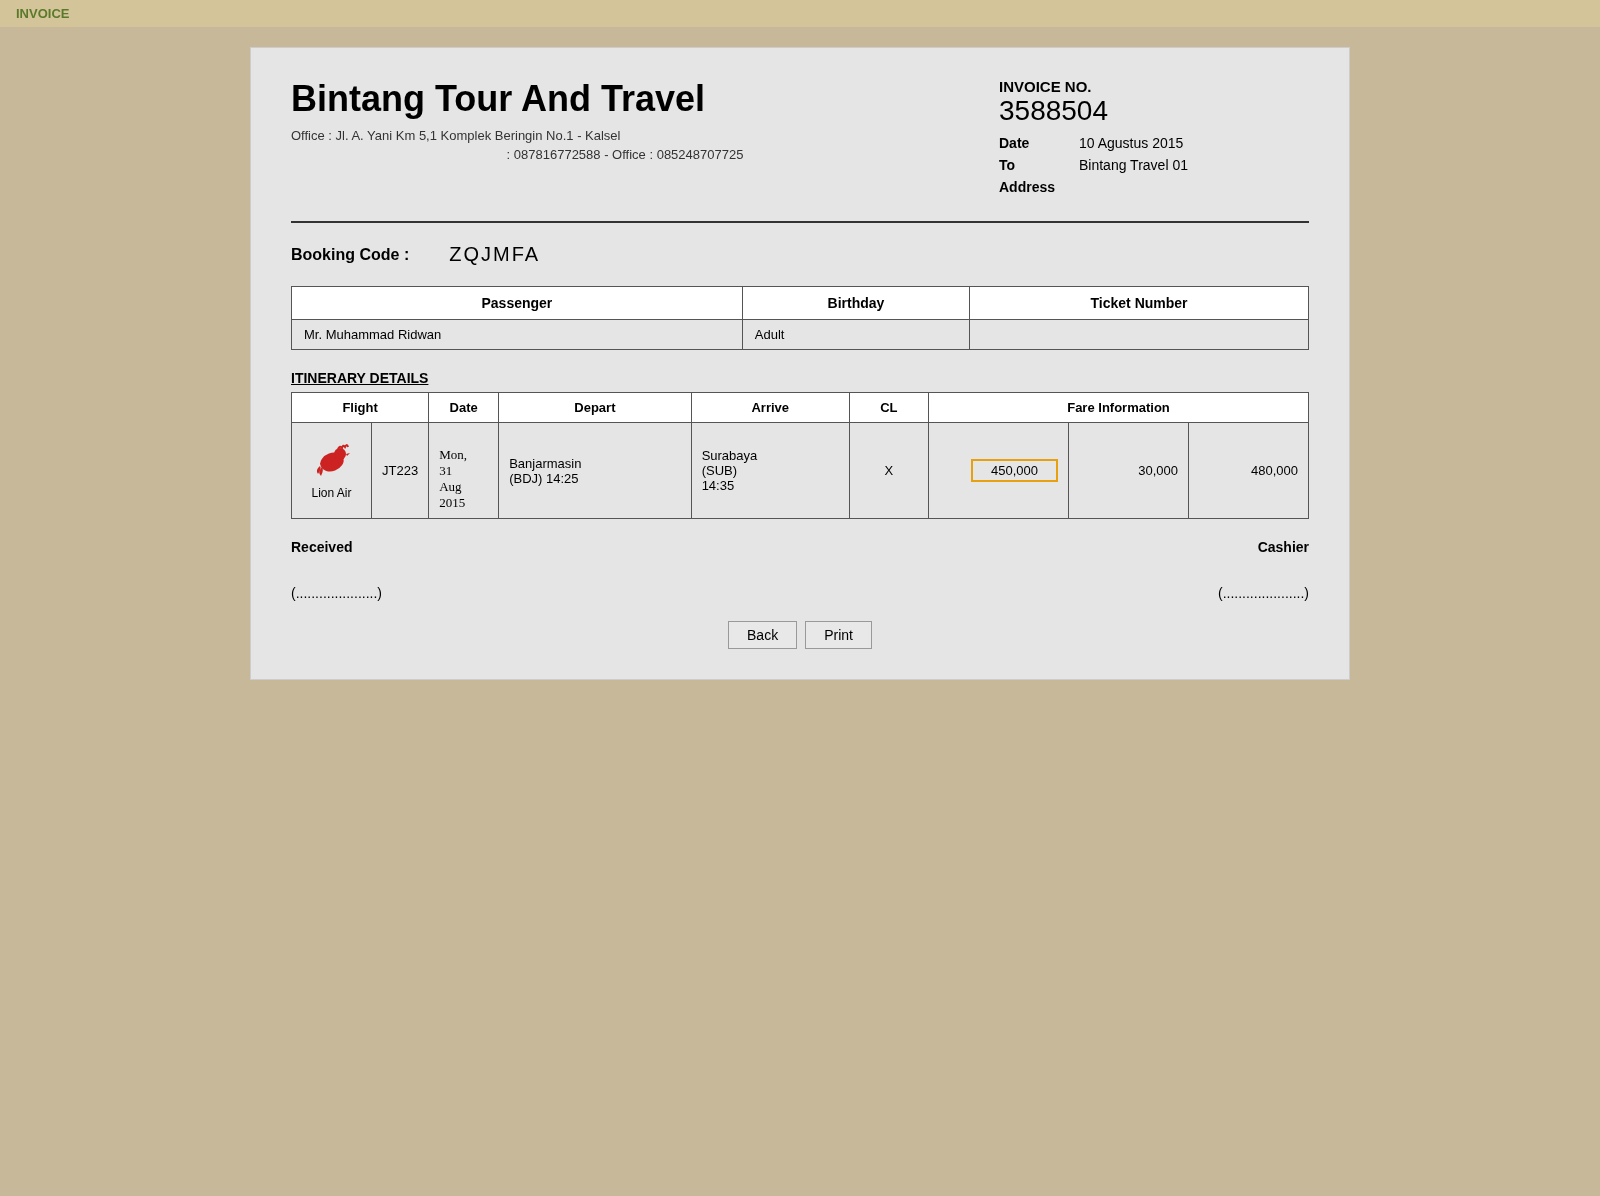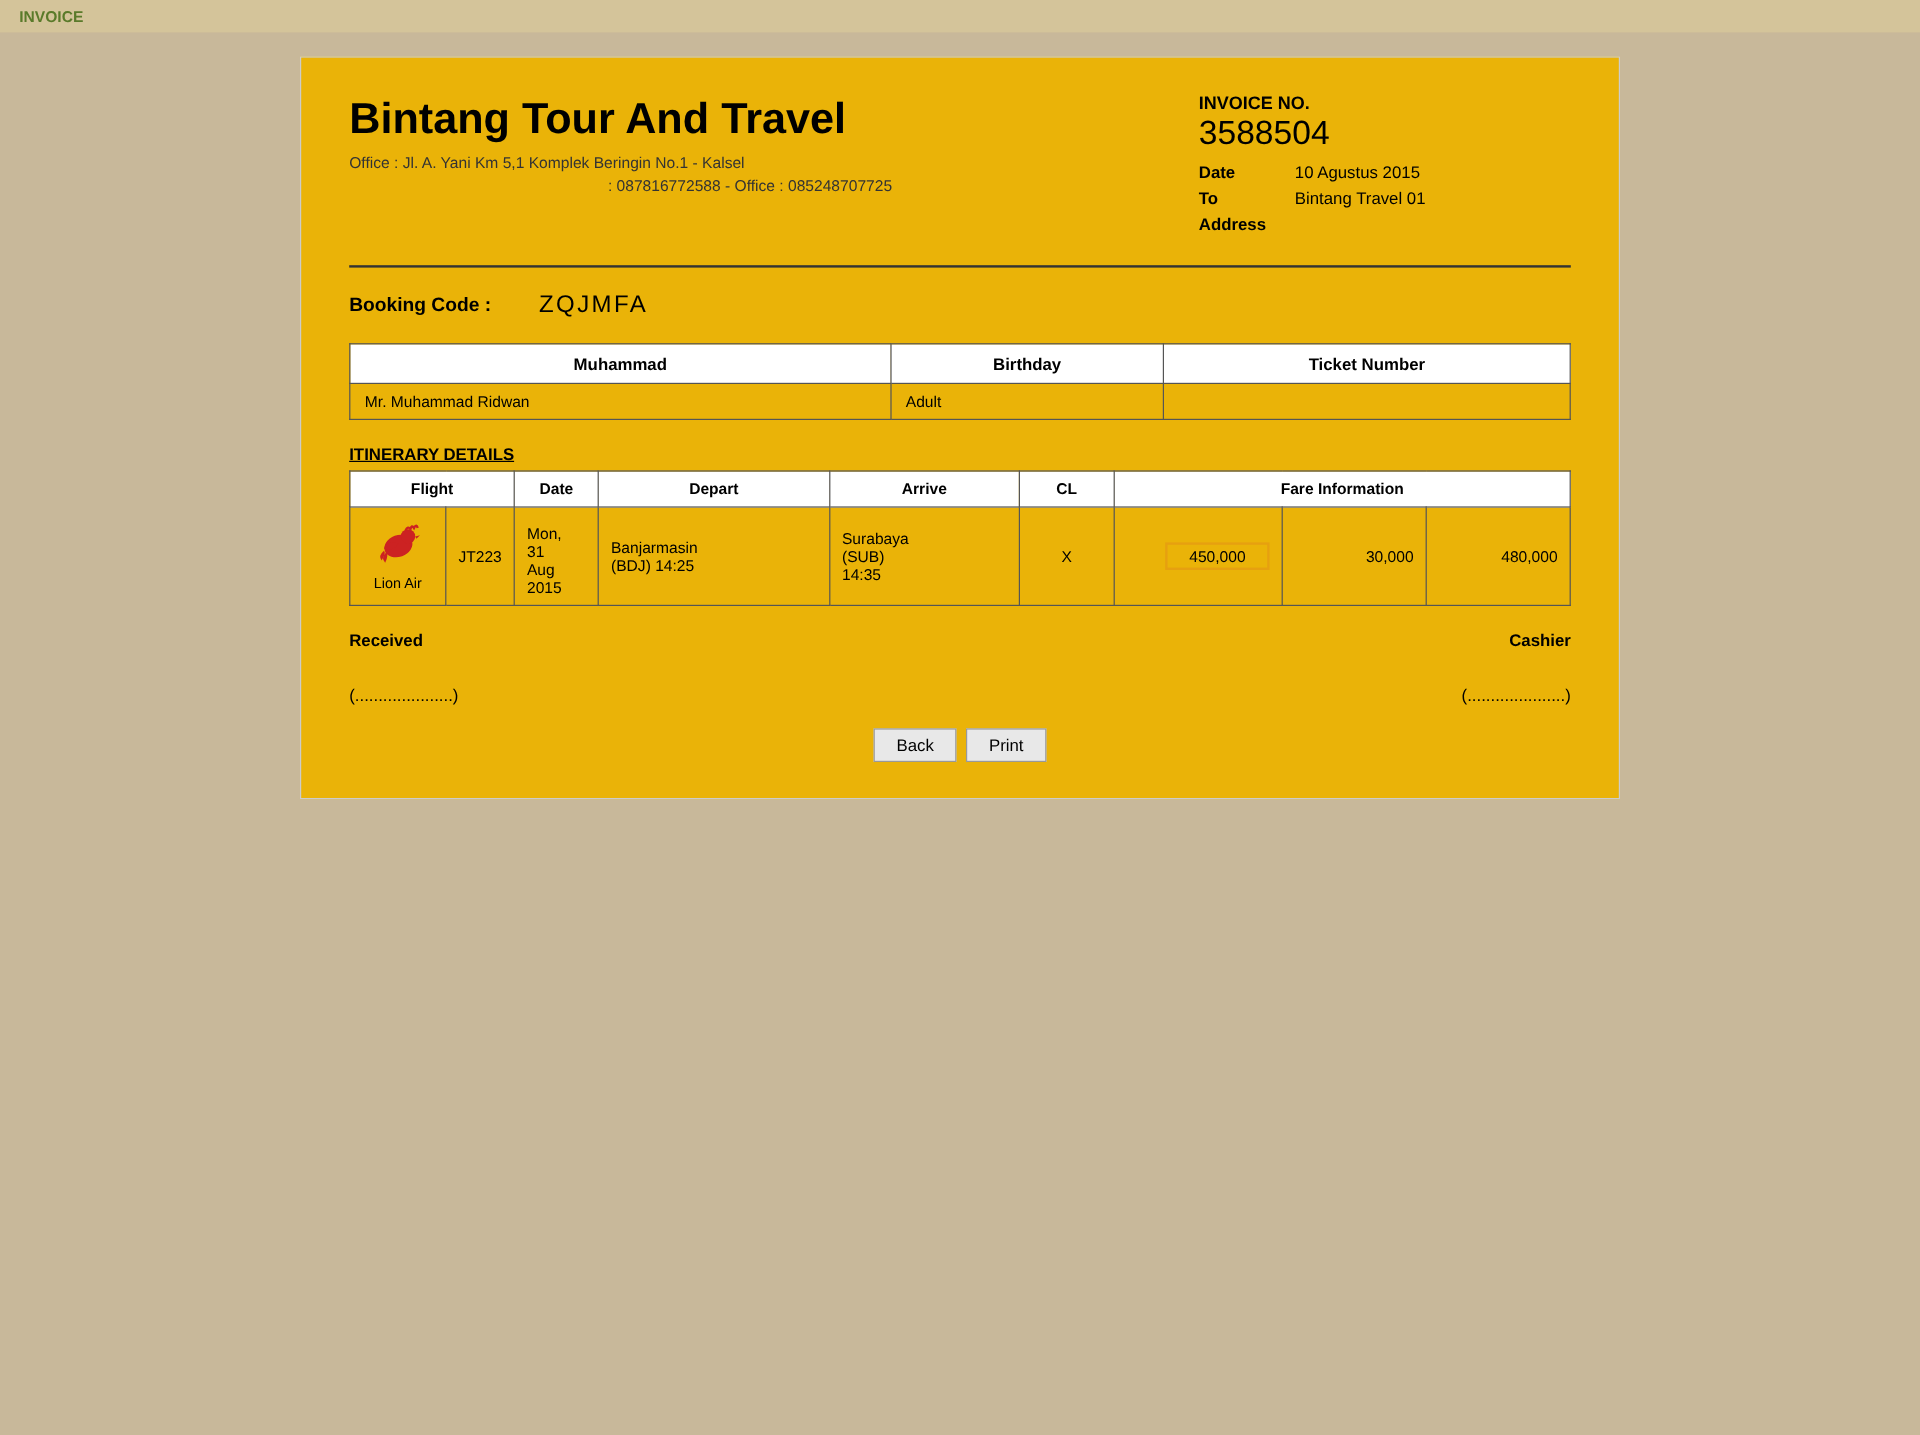--- a/index.html
+++ b/index.html
@@ -15,21 +15,21 @@
     }
     #top-bar {
       width: 100%;
       background: #d4c49a;
       padding: 6px 16px;
       font-weight: bold;
       font-size: 13px;
       color: #5a7a2a;
     }
     #invoice-wrapper {
-      background: #eab308;
+      background: #e5e5e5;
       width: 1100px;
       margin: 20px auto;
       padding: 30px 40px 30px 40px;
       border: 1px solid #ccc;
     }
     
     .header-section {
       display: flex;
       justify-content: space-between;
       align-items: flex-start;
@@ -253,21 +253,21 @@
   <hr class="divider">
 
   <div class="booking-code-row">
     <div class="booking-label">Booking Code :</div>
     <div class="booking-value">ZQJMFA</div>
   </div>
 
   <table class="passenger-table">
     <thead>
       <tr>
-        <th>Muhammad</th>
+        <th>Passenger</th>
         <th>Birthday</th>
         <th>Ticket Number</th>
       </tr>
     </thead>
     <tbody>
       <tr>
         <td>Mr. Muhammad Ridwan</td>
         <td>Adult</td>
         <td></td>
       </tr>
@@ -303,21 +303,21 @@
 
               <path d="M10 24 Q5 28 8 32 Q12 26 10 24Z" fill="#cc2222"></path>
               <path d="M12 25 Q7 30 11 34 Q14 28 12 25Z" fill="#cc2222"></path>
 
               <path d="M36 12 L40 11 L37 14Z" fill="#cc2222"></path>
             </svg>
             <span style="font-size:12px;">Lion Air</span>
           </div>
         </td>
         <td style="width:55px;">JT223</td>
-        <td style="width:70px; vertical-align:top; padding-top:14px;">Mon,<br>31<br>Aug<br>2015</td>
+        <td style="width:70px; vertical-align:top; padding-top:24px;font-family:Liberation Serif, serif;">Mon,<br>31<br>Aug<br>2015</td>
         <td>Banjarmasin<br>(BDJ) 14:25</td>
         <td>Surabaya<br>(SUB)<br>14:35</td>
         <td class="cl-cell">X</td>
         <td class="fare-cell-highlight" style="width:140px;">
           <div class="fare-highlight-inner">450,000</div>
         </td>
         <td class="fare-cell" style="width:120px;">30,000</td>
         <td class="fare-cell" style="width:120px;">480,000</td>
       </tr>
     </tbody>

